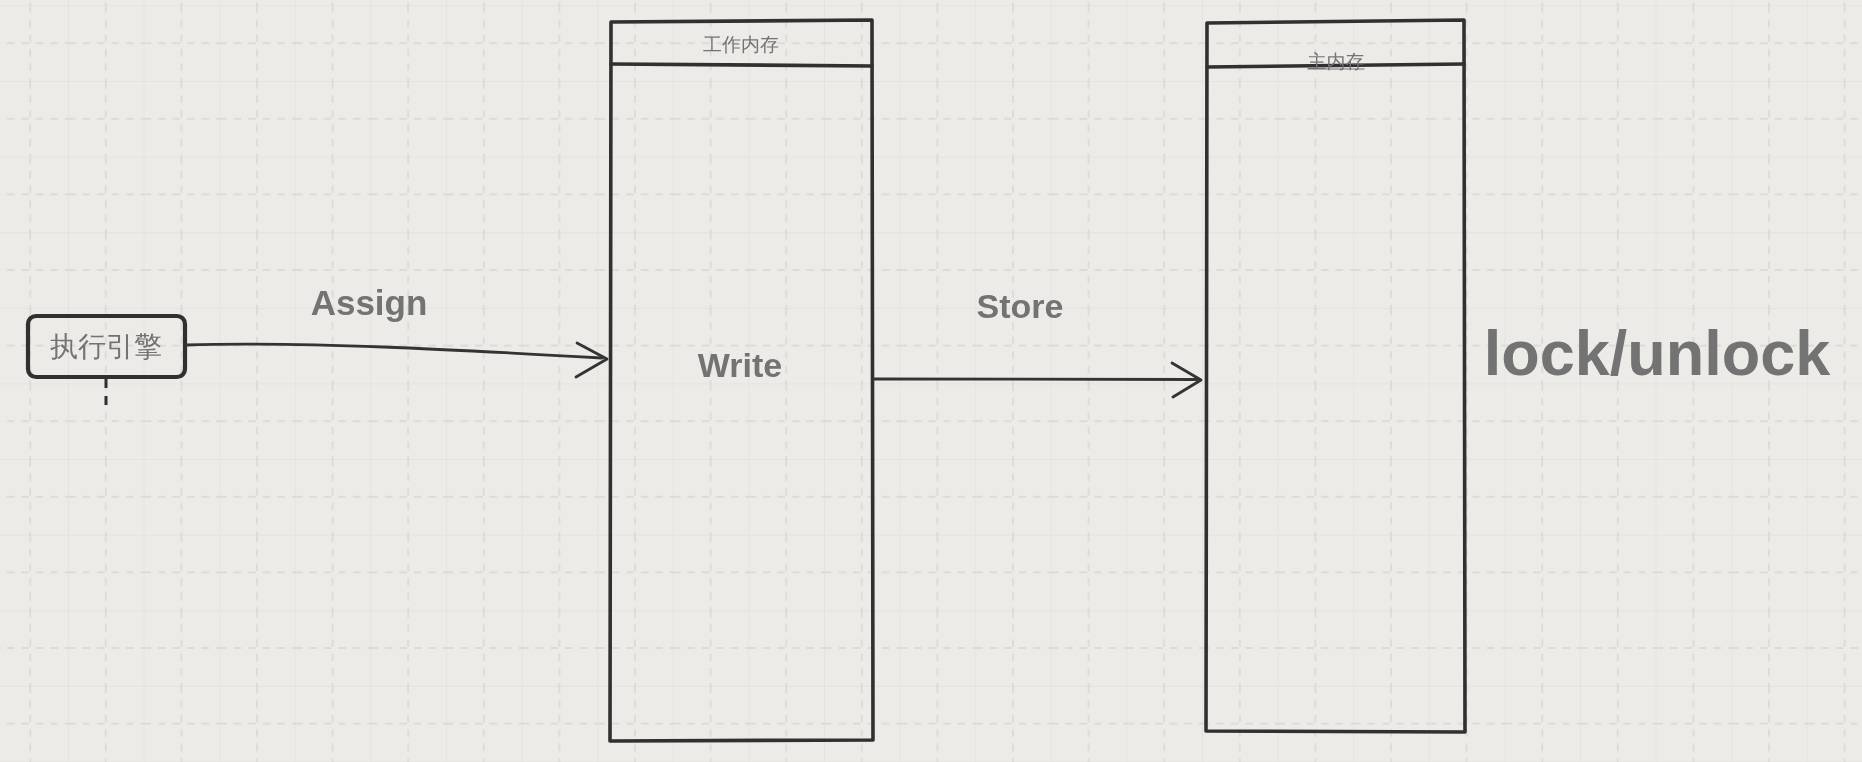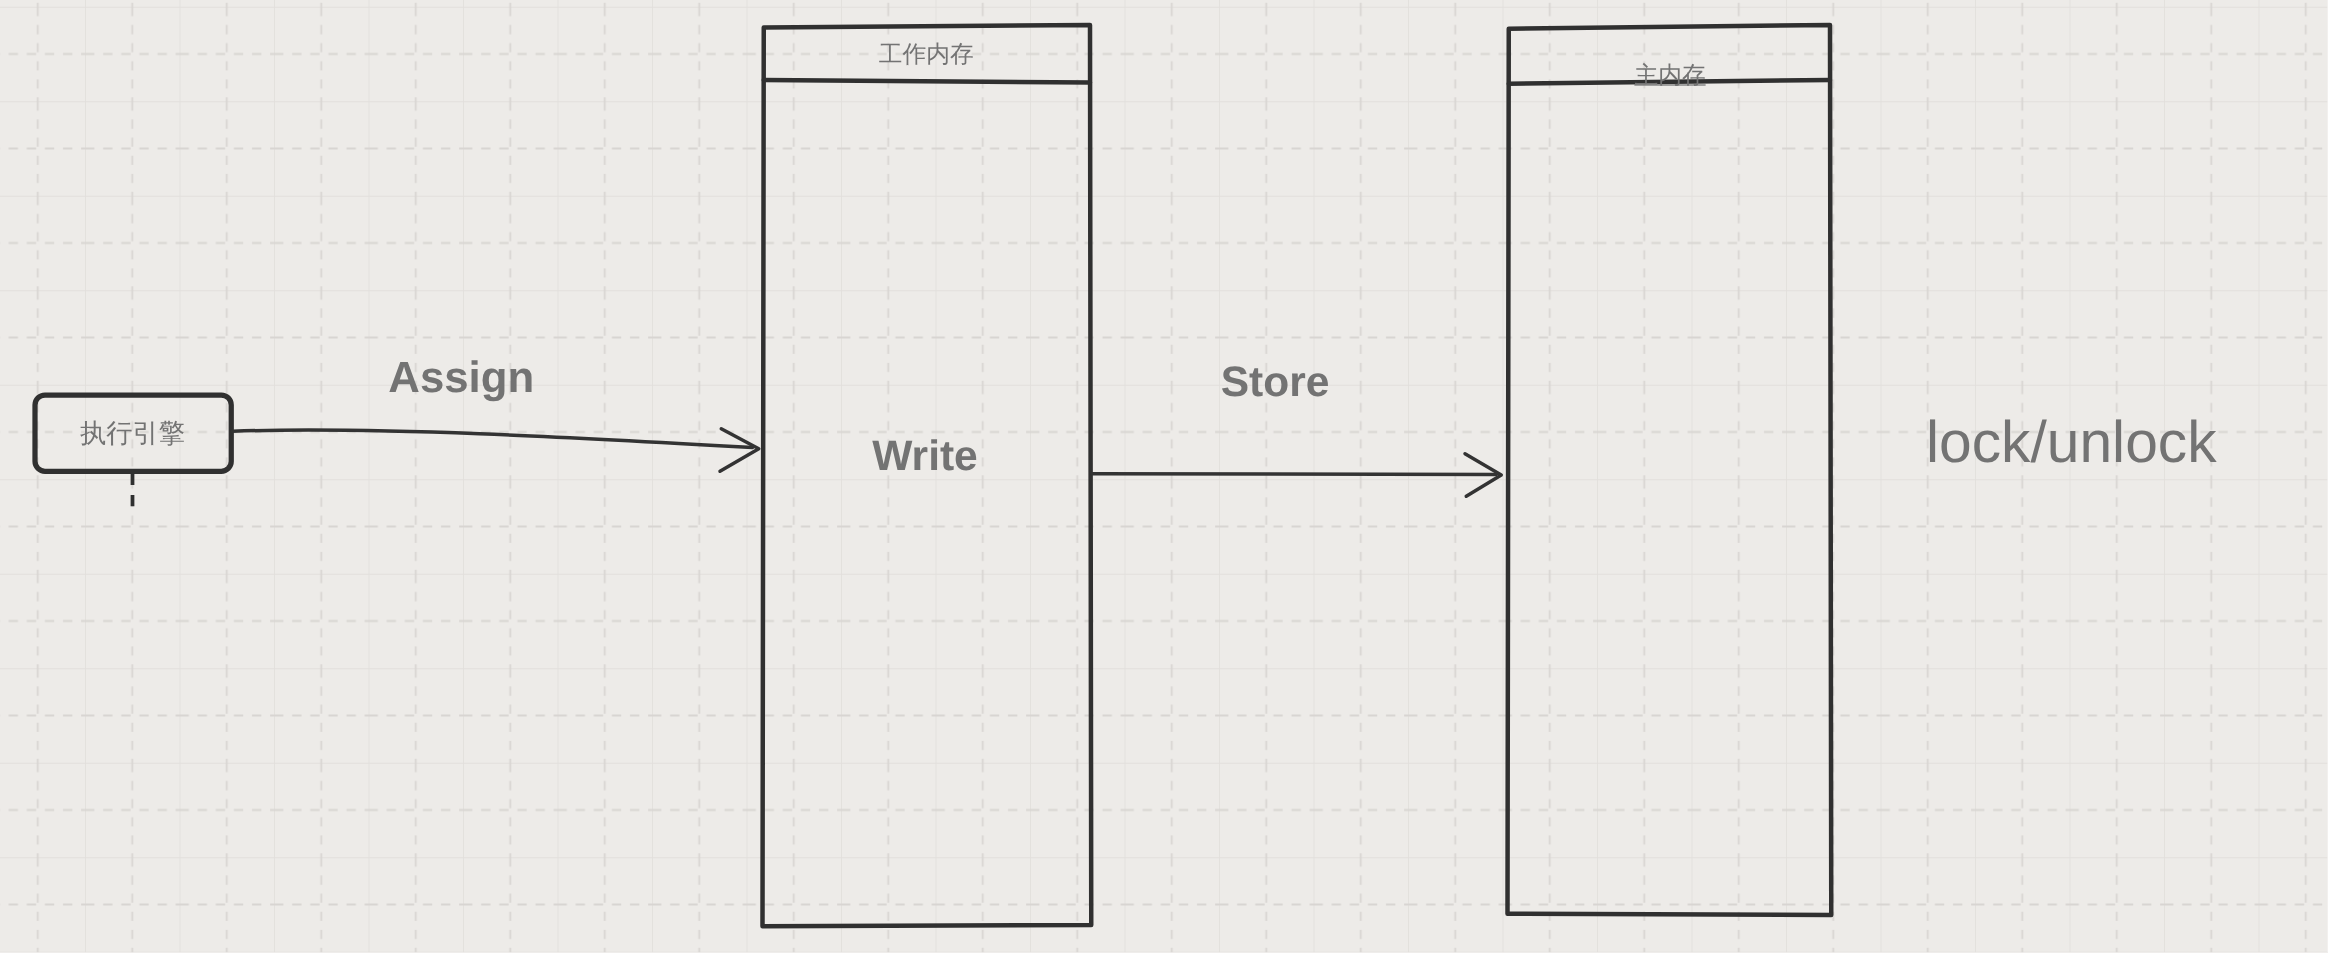--- a/index.html
+++ b/index.html
@@ -40,25 +40,25 @@
     stroke-dasharray: 9 8;
     stroke-linecap: butt;
   }
   .lbl {
     position: absolute;
     transform: translate(-50%, -50%);
     color: #737373;
     white-space: nowrap;
     line-height: 1;
   }
-  .cjk  { font-size: 21px; }
+  .cjk  { font-size: 28px; }
   .cjk-s { font-size: 19px; }
   .big  { font-weight: bold; font-size: 34px; }
   .big-assign { font-weight: bold; font-size: 35px; }
-  .huge { font-weight: normal; font-size: 47px; }
+  .huge { font-weight: bold; font-size: 63px; }
 </style>
 </head>
 <body>
 
 <div class="canvas">
 
   <svg class="layer" width="1862" height="762" aria-hidden="true">
     <defs>
       <pattern id="gridpat" width="75.6" height="75.6" x="68" y="5.4" patternUnits="userSpaceOnUse">
         <line class="gmaj" x1="0" y1="0" x2="0" y2="75.6"></line>

